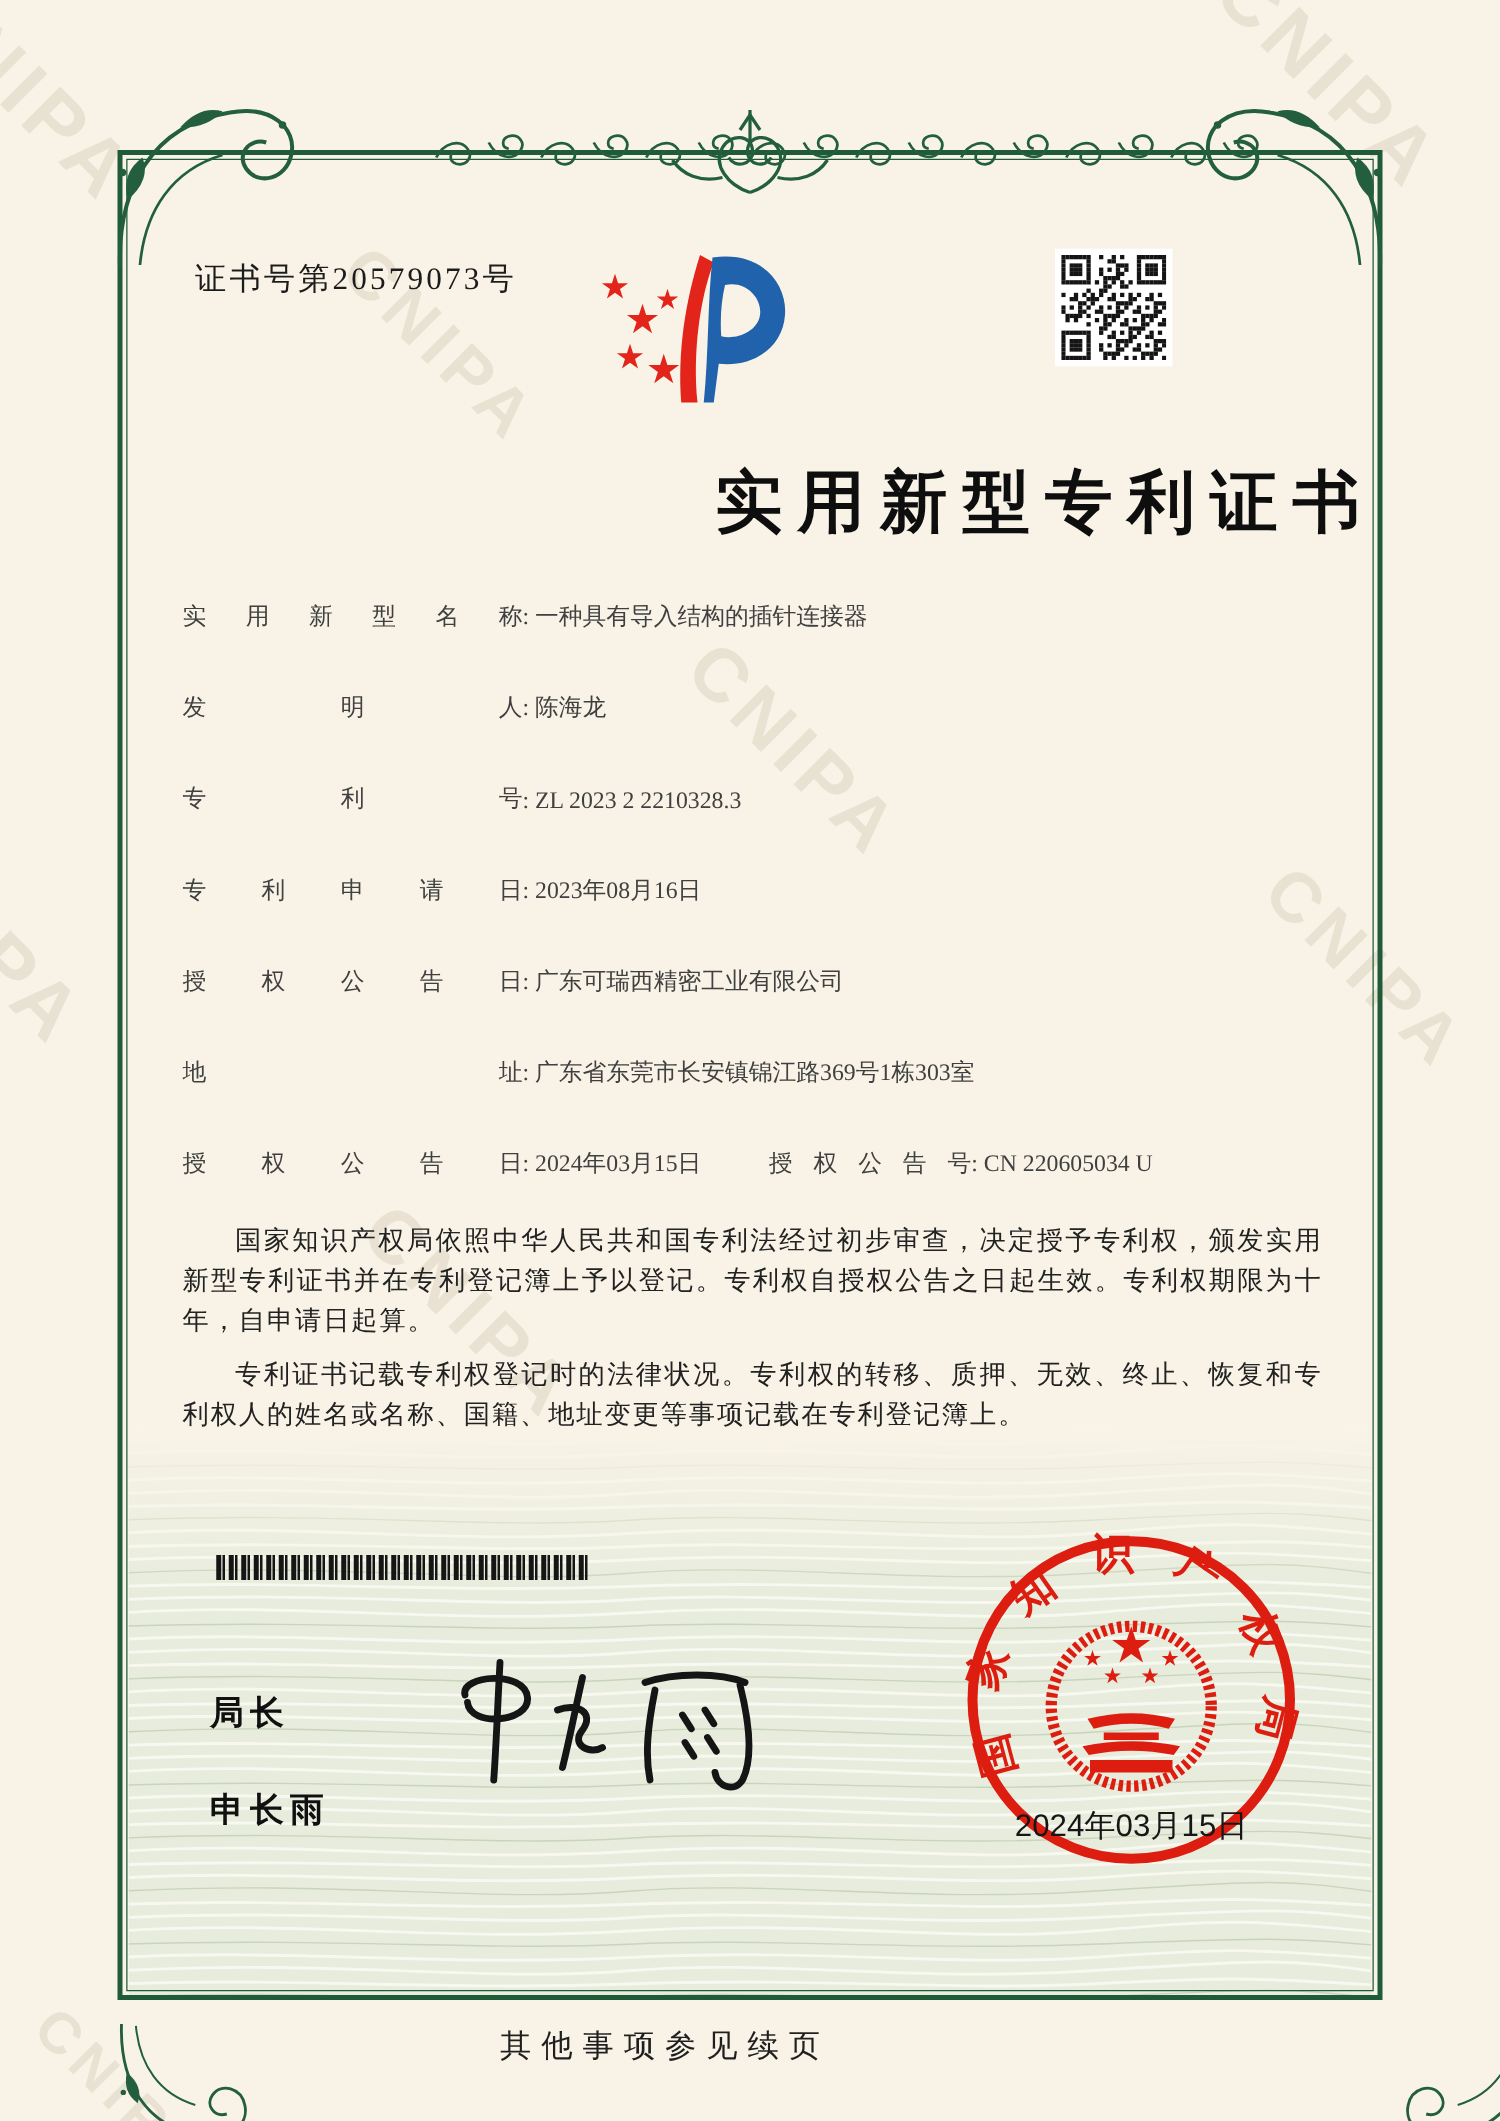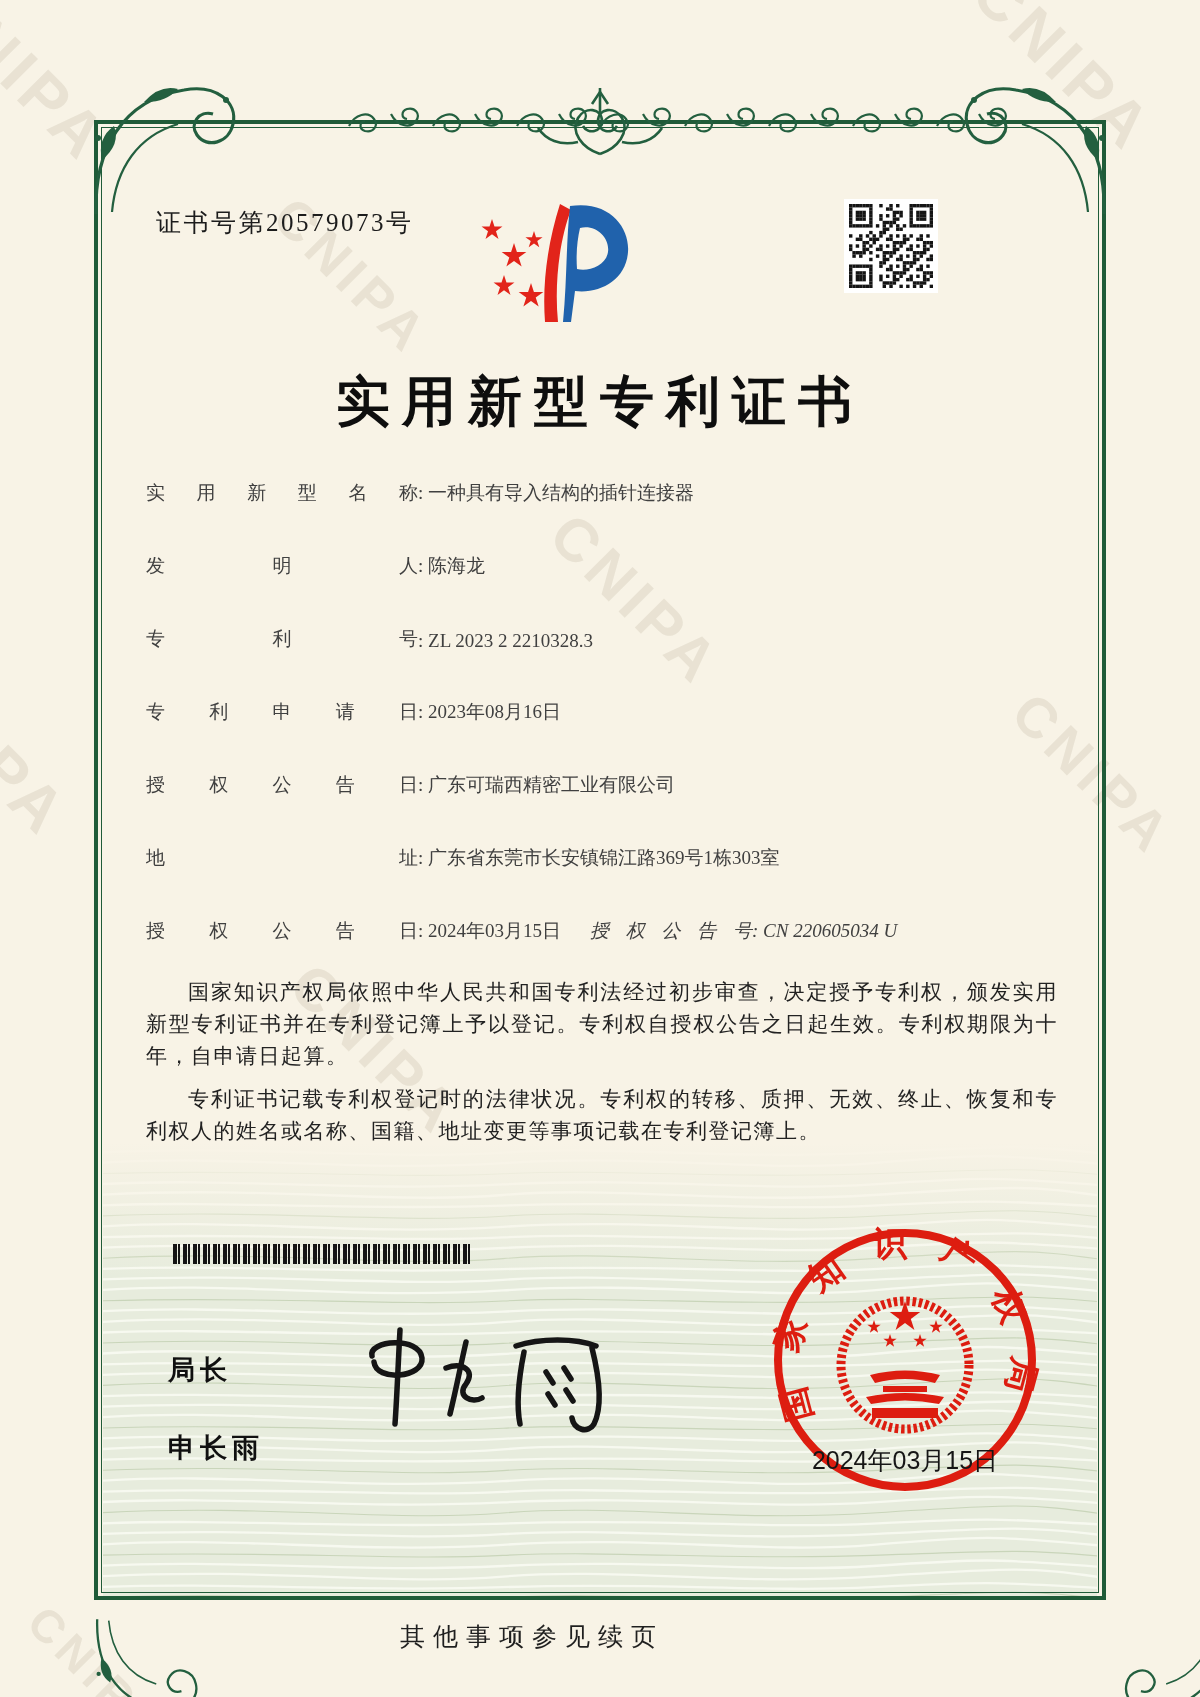--- a/index.html
+++ b/index.html
@@ -18,27 +18,27 @@
   .orn.tr{left:944px;top:74px;transform:scaleX(-1);}
   .orn.bl{left:90px;top:1462px;transform:scale(0.72,-0.72);transform-origin:0 100%;}
   .orn.br{left:940px;top:1462px;transform:scale(-0.72,-0.72);transform-origin:100% 100%;}
   .orn-center{position:absolute;left:530px;top:76px;width:140px;height:84px;}
   .vine{position:absolute;left:95px;top:106px;width:1010px;height:30px;}
   
   .cert-no{position:absolute;left:156px;top:206px;font-size:25px;letter-spacing:2.5px;}
   .logo{position:absolute;left:476px;top:190px;width:158px;height:144px;}
   .qr{position:absolute;left:844px;top:199px;width:94px;height:94px;background:#ffffff;padding:5px;box-sizing:border-box;}
   .qr svg{display:block;width:84px;height:84px;fill:#141414;}
-  .title{position:absolute;left:100px;top:366px;width:1000px;text-align:center;
+  .title{position:absolute;left:100px;top:366px;width:1000px;text-align:right;
          font-size:54px;font-weight:bold;letter-spacing:12px;color:#0e0e0e;}
   
   .row{position:absolute;left:146px;white-space:nowrap;font-size:19px;color:#404040;}
   .flabel{display:inline-block;width:272px;white-space:normal;text-align:justify;text-align-last:justify;vertical-align:bottom;}
   .flabel2{display:inline-block;width:162px;white-space:normal;text-align:justify;text-align-last:justify;vertical-align:bottom;}
-  .g2{margin-left:29px;font-style:italic;}
+  .g2{margin-left:54px;}
   
   .body-text{position:absolute;left:146px;top:976px;width:912px;font-size:21px;line-height:32px;
              letter-spacing:1.5px;text-align:justify;color:#222;}
   .body-text p{margin:0 0 11px 0;text-indent:2em;}
   
   .waves{position:absolute;left:103px;top:1142px;width:994px;height:456px;}
   .wavefade{position:absolute;left:103px;top:1142px;width:994px;height:135px;
             background:linear-gradient(#f8f3e6,rgba(248,243,230,0));}
   .barcode{position:absolute;left:173px;top:1244px;width:304px;height:20px;}
   .barcode i{position:absolute;top:0;height:100%;background:#151515;}

